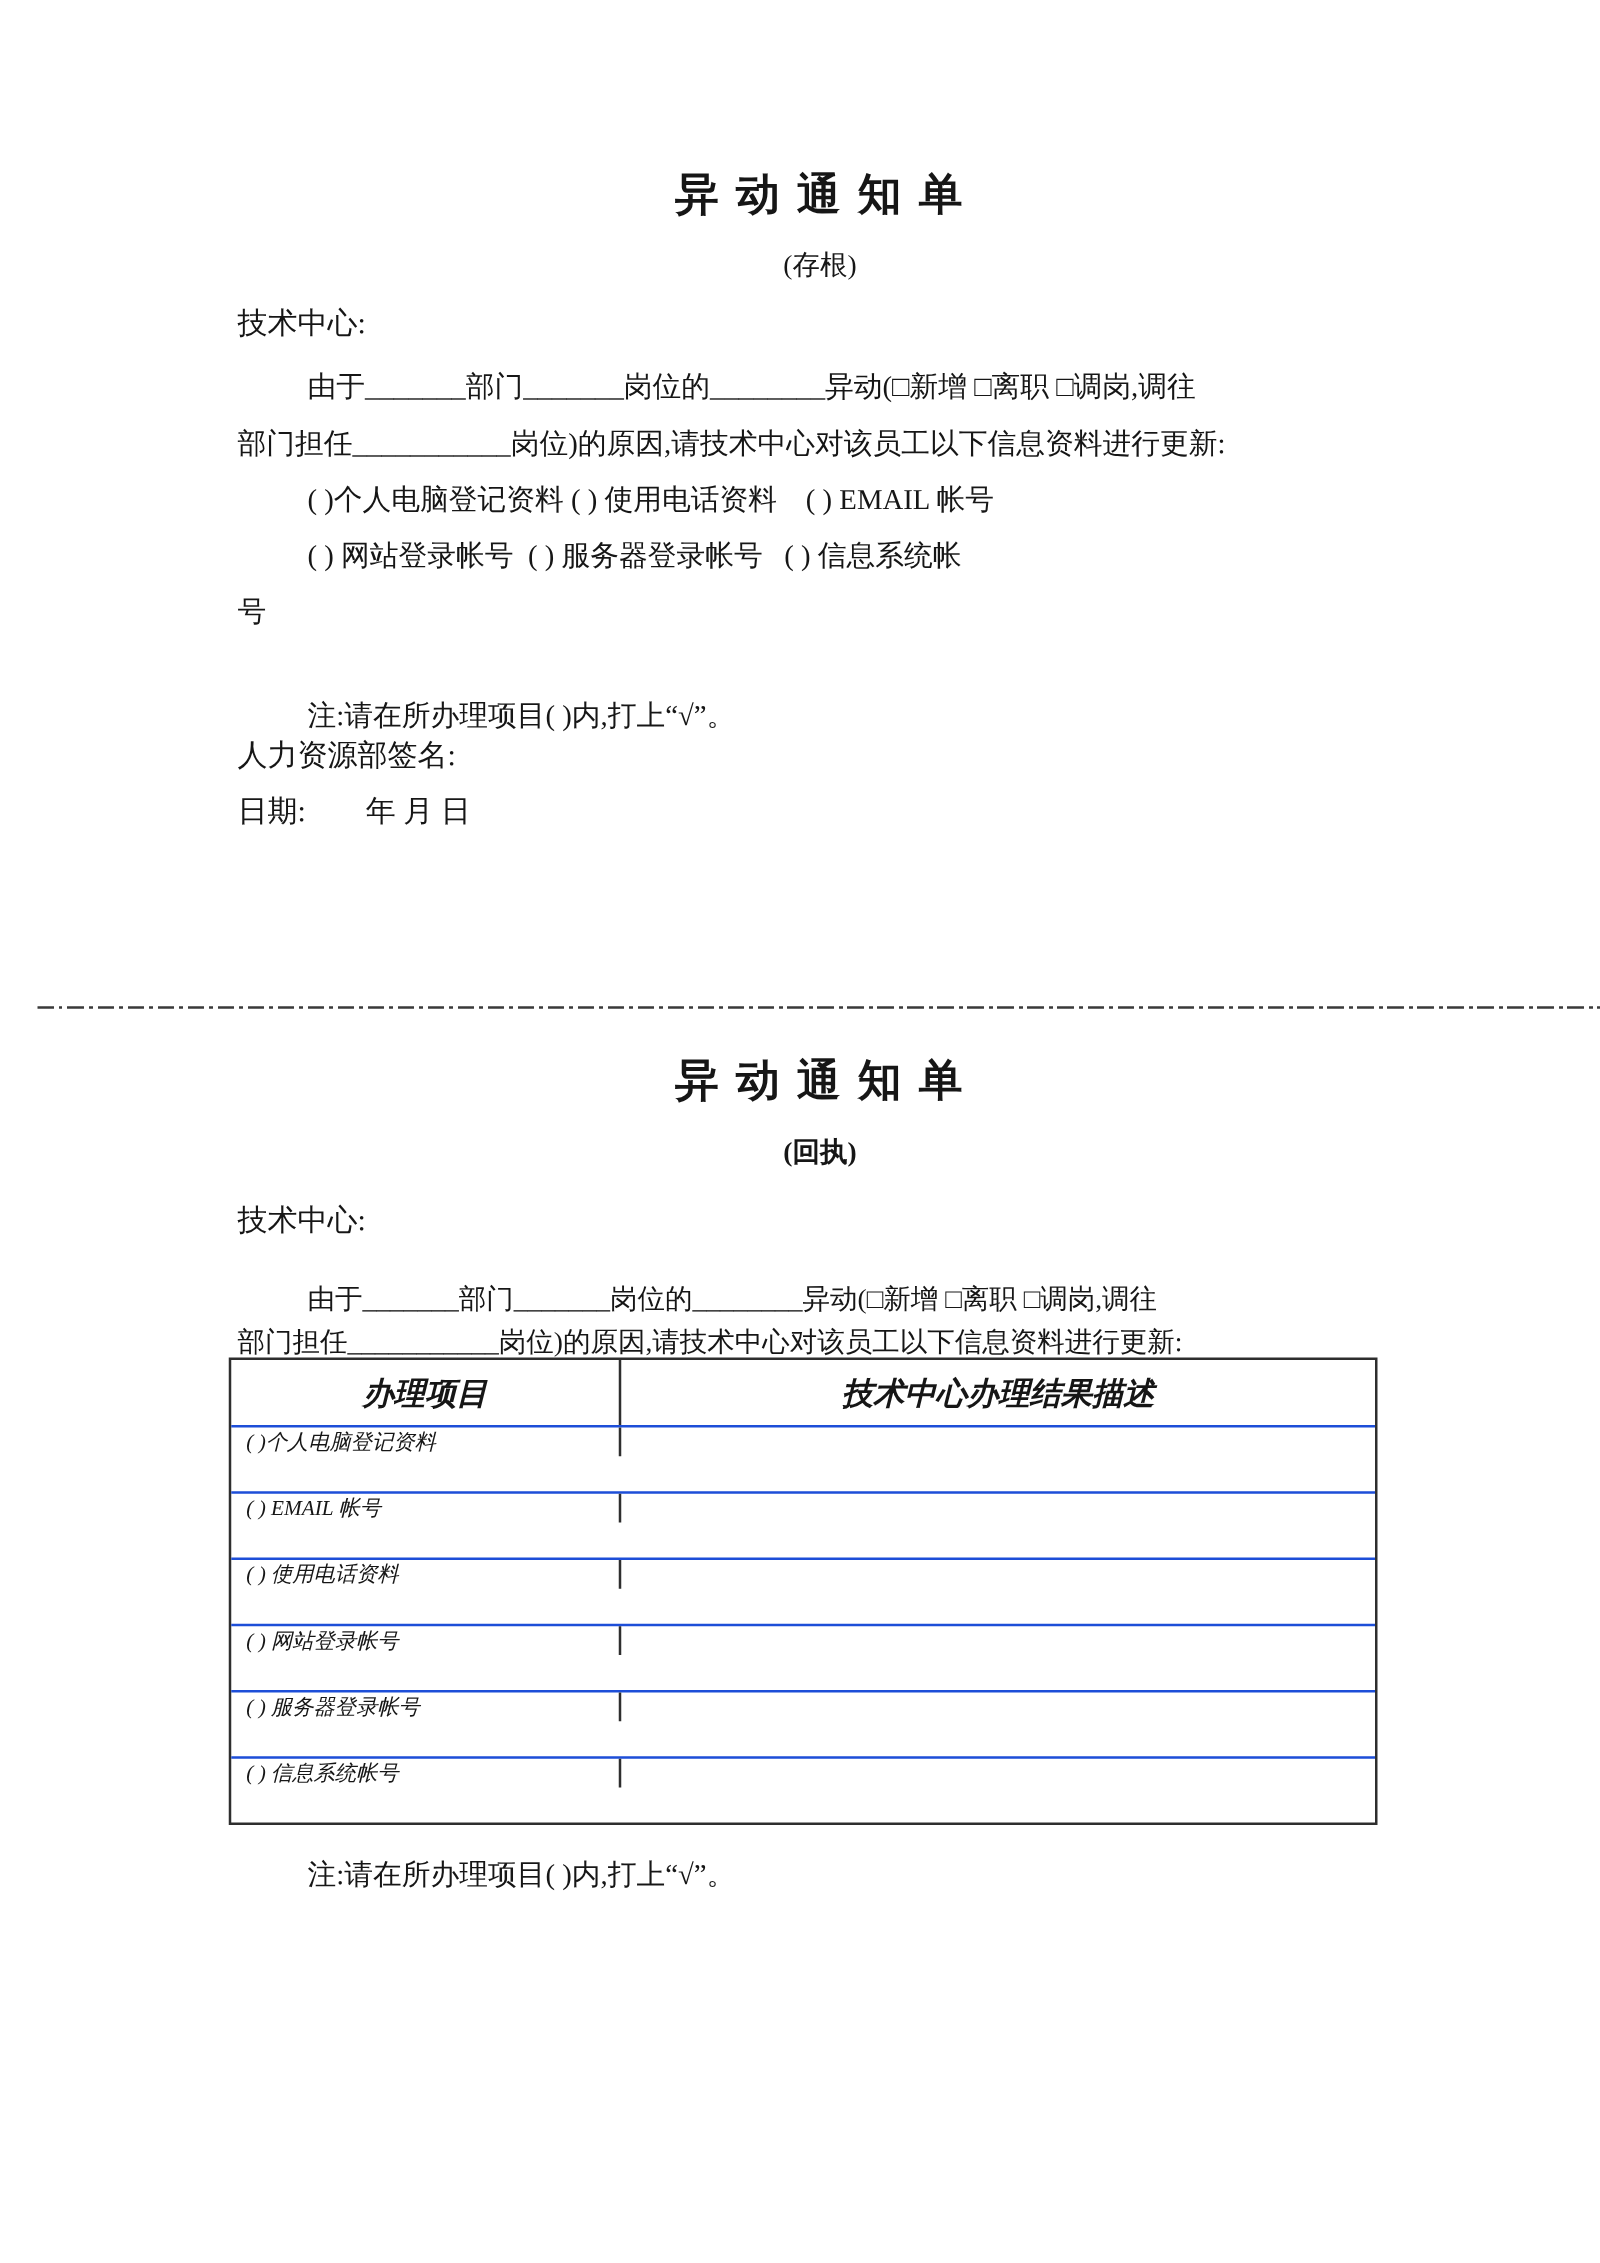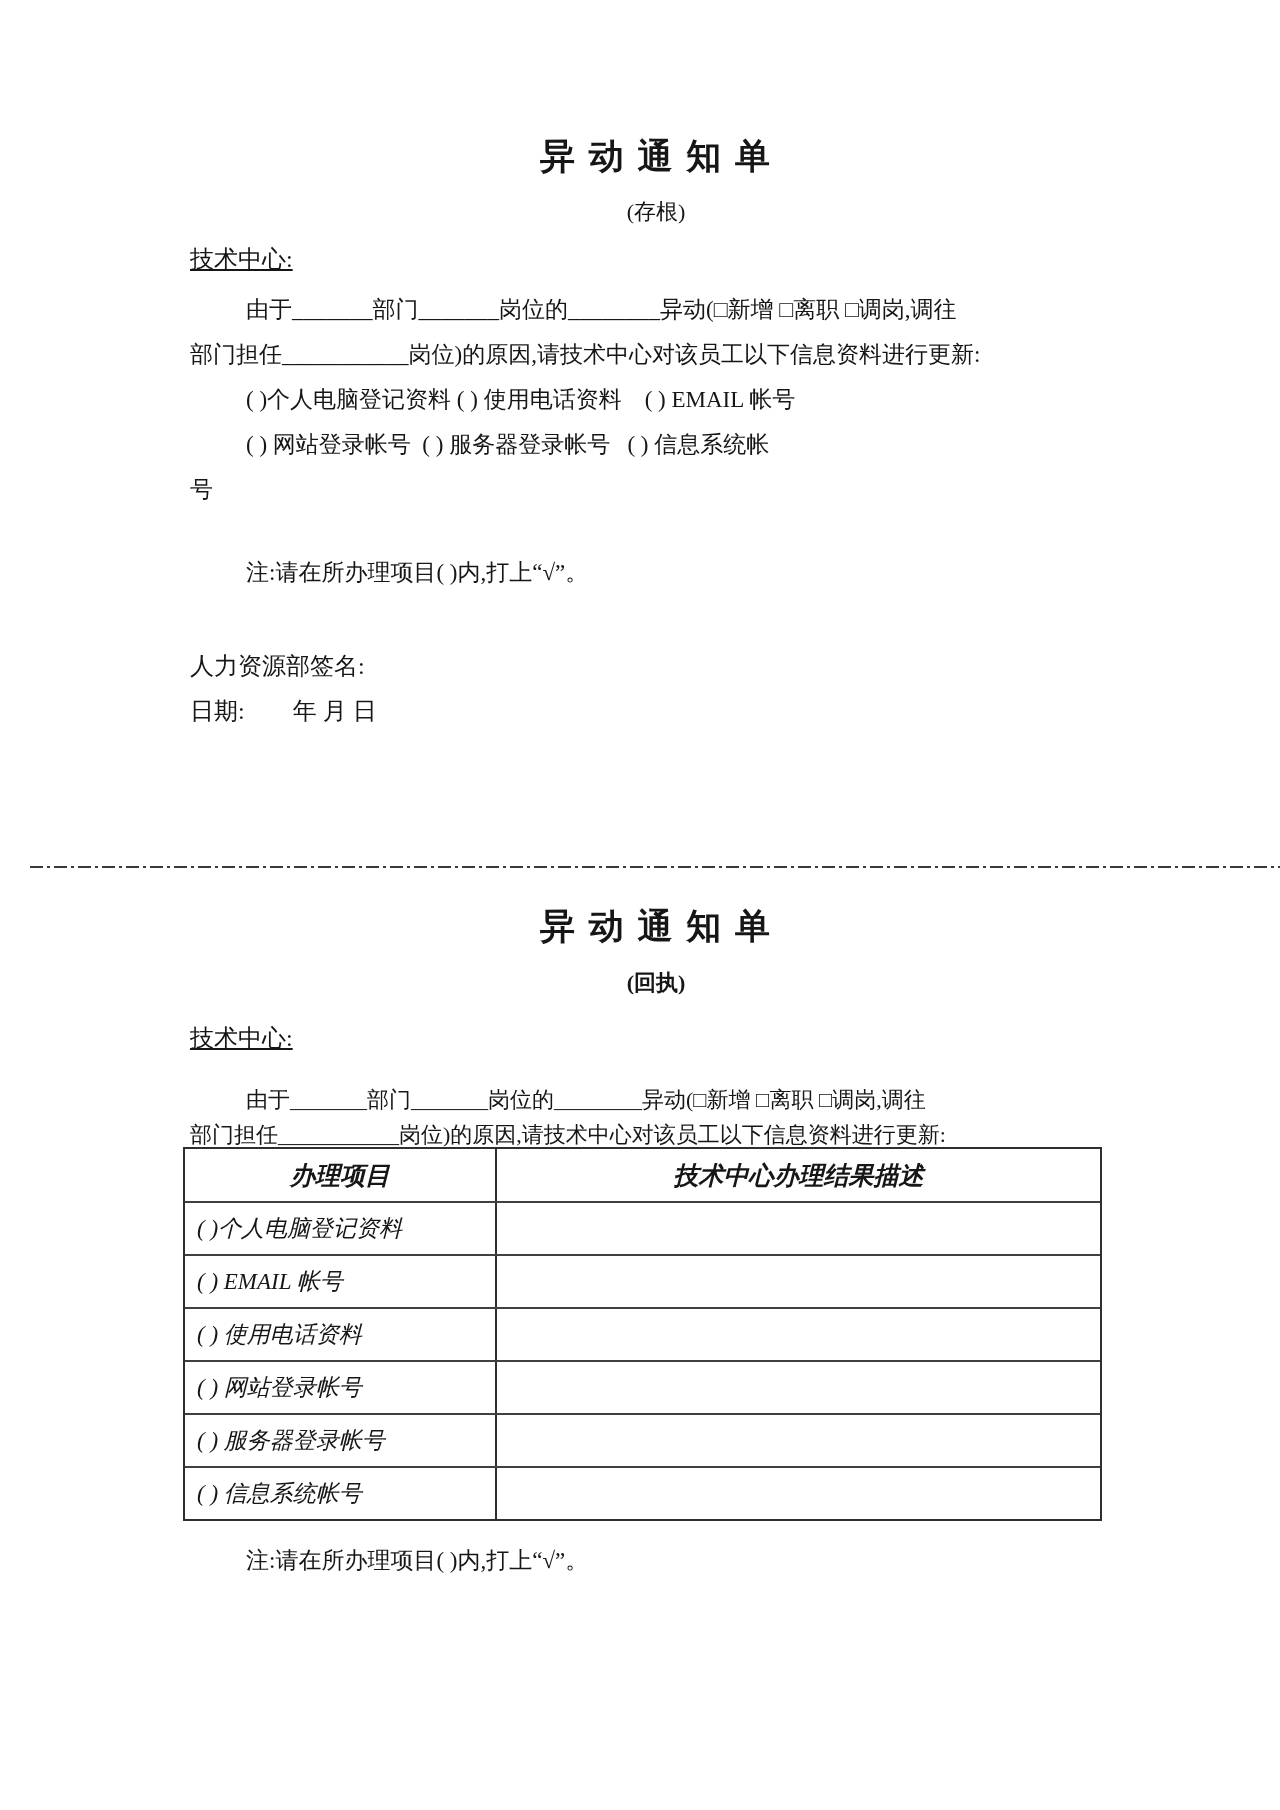--- a/index.html
+++ b/index.html
@@ -39,39 +39,37 @@
   .doc-subtitle {
     font-size: 22px;
     text-align: center;
     line-height: 30px;
     margin-top: 17px;
   }
   .addressee {
     font-size: 24px;
     line-height: 32px;
     margin-top: 16px;
-    text-decoration: underline;
   }
   .para-line {
     font-size: 23px;
     line-height: 45px;
   }
   .para-first { margin-top: 12px; }
   .indent { text-indent: 56px; }
 
   .note-line {
     font-size: 23px;
     line-height: 32px;
     margin-top: 45px;
     text-indent: 56px;
   }
   .sign-line {
     font-size: 24px;
     line-height: 32px;
-    margin-top: 61px;
   }
   .date-line {
     font-size: 24px;
     line-height: 32px;
     margin-top: 13px;
   }
 
   .section-divider {
     height: 2px;
     margin-top: 139px;
@@ -106,22 +104,23 @@
   }
   .tbl-header {
     display: flex;
     height: 52px;
     font-weight: bold;
     font-size: 25px;
   }
   .tbl-row {
     display: flex;
     height: 51px;
-    border-top: 2px solid #404040;
-    font-size: 23px;
+    border-top: 2px solid #1d4ed8;
+    font-size: 17px;
+    flex-direction: column;
   }
   .cell-item {
     box-sizing: border-box;
     width: 312px;
     border-right: 2px solid #2e2e2e;
     display: flex;
     align-items: center;
   }
   .cell-result {
     box-sizing: border-box;

